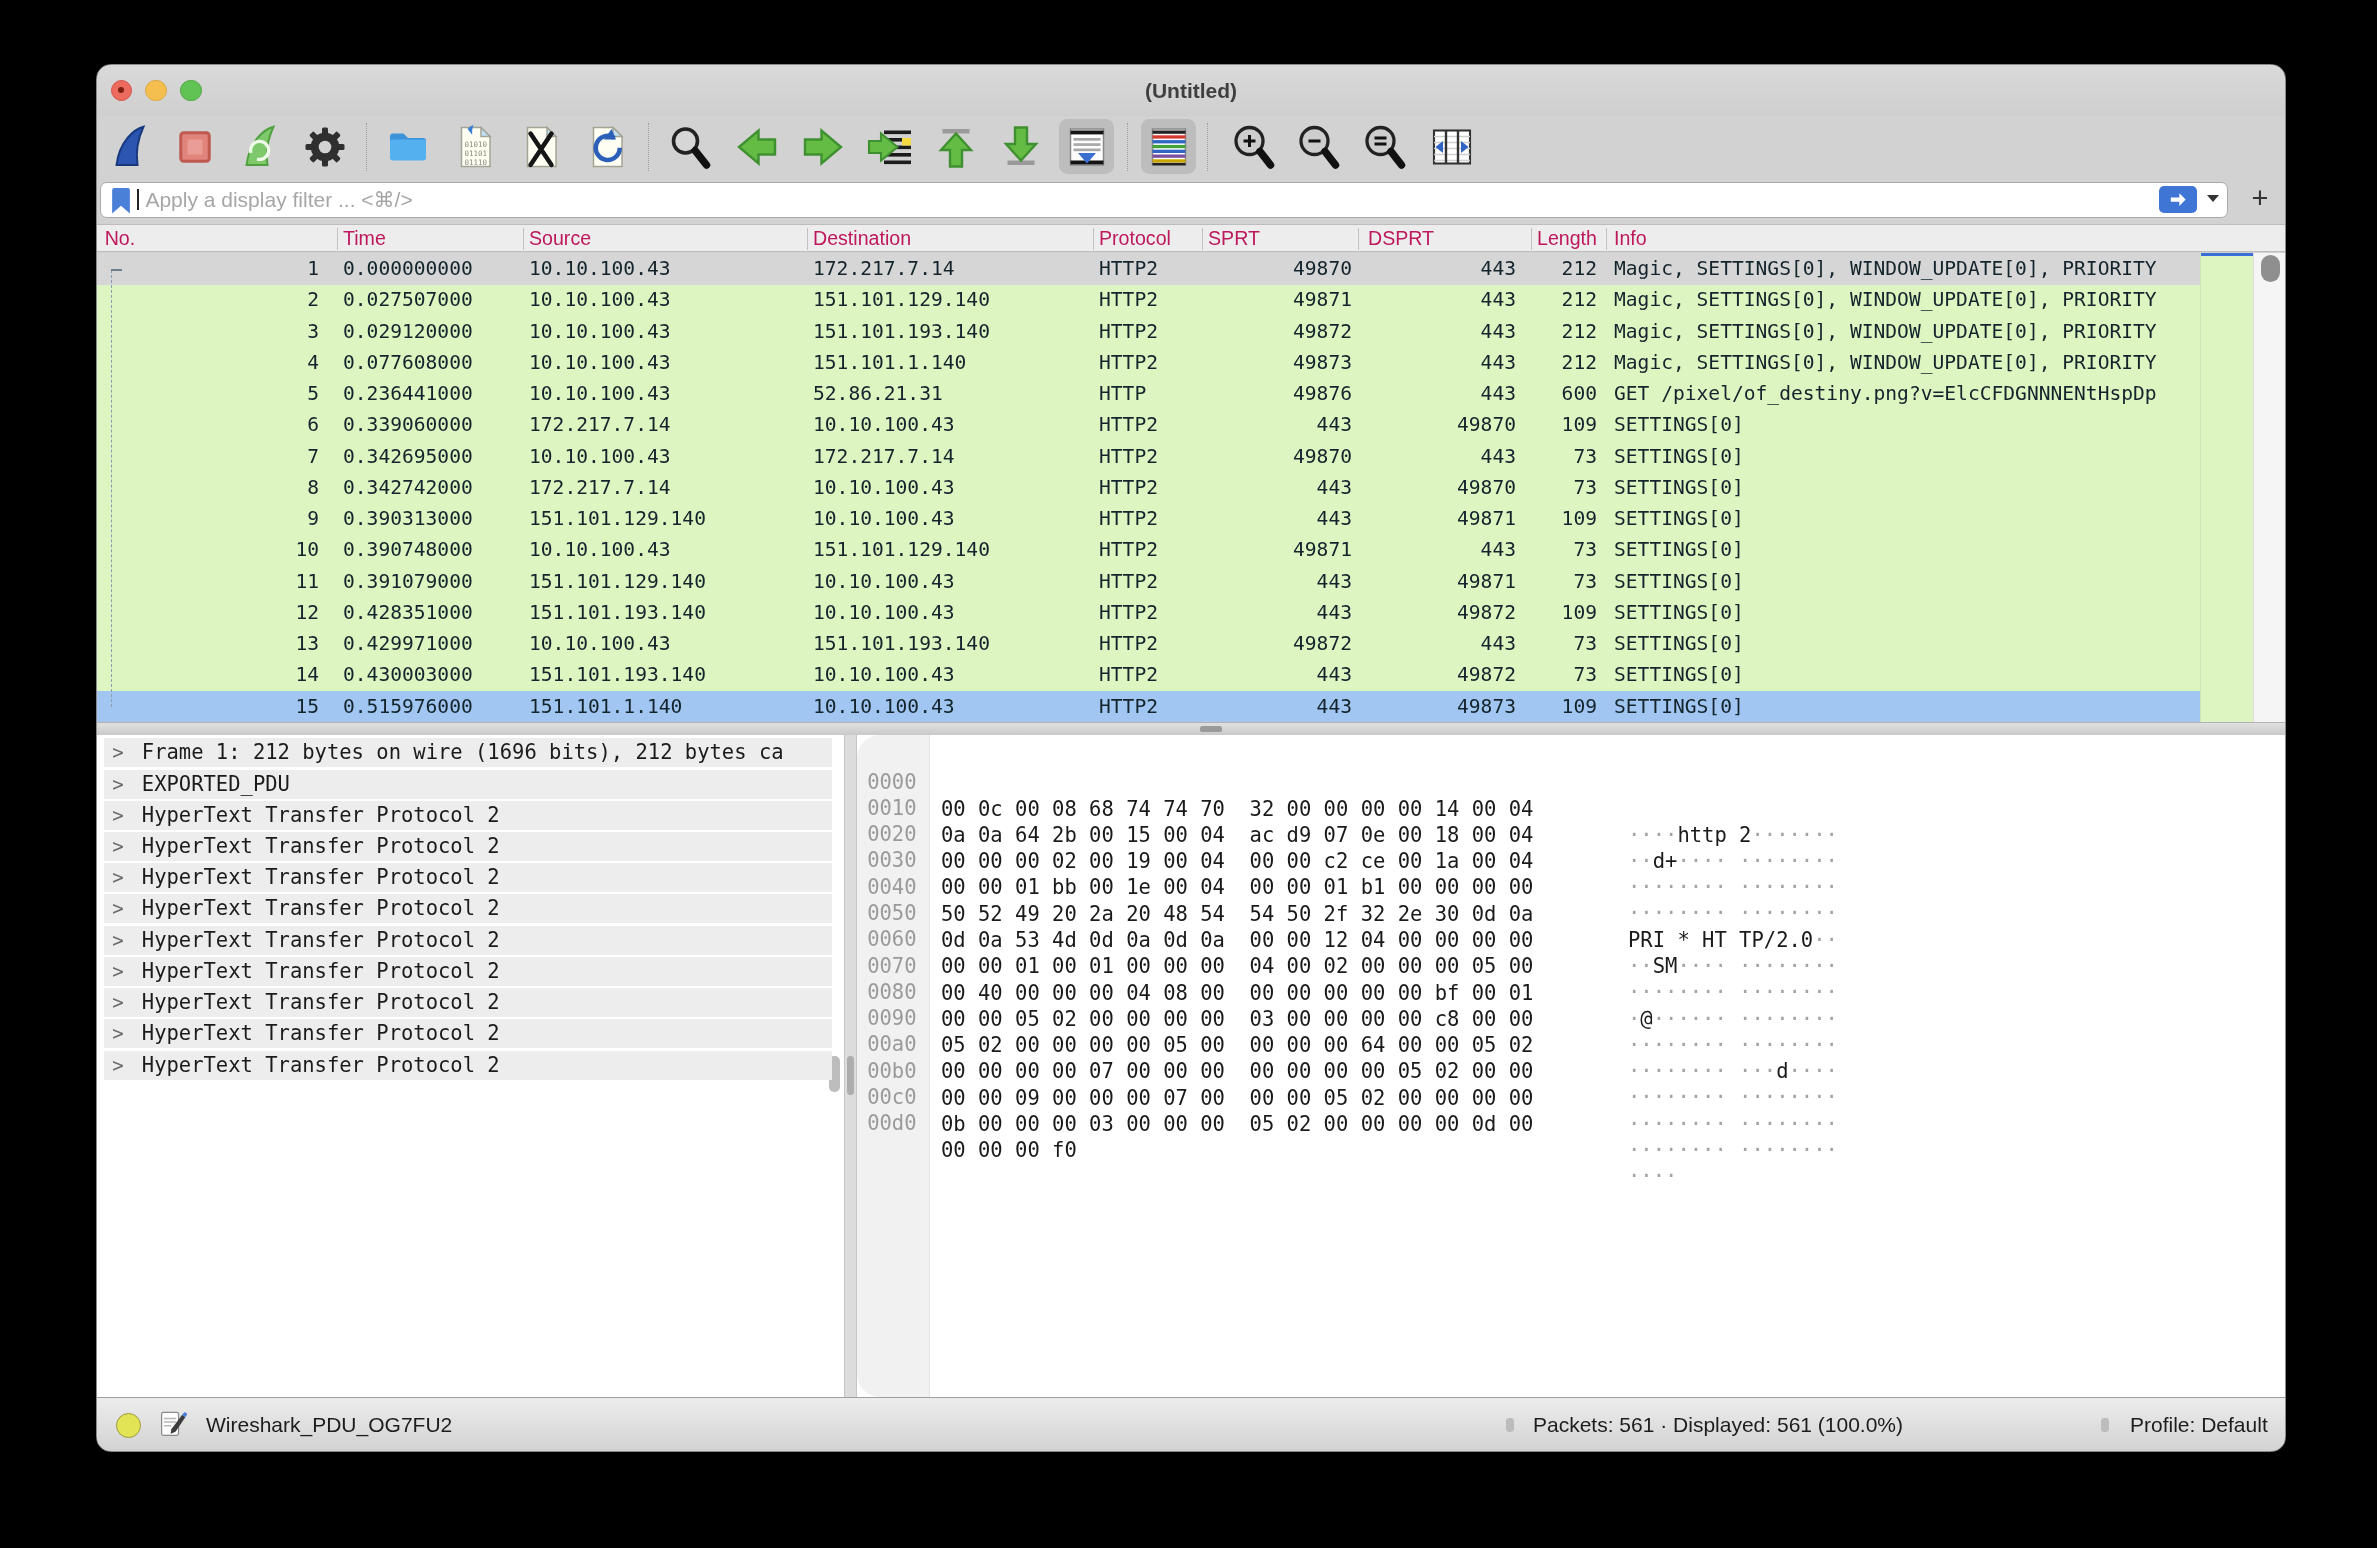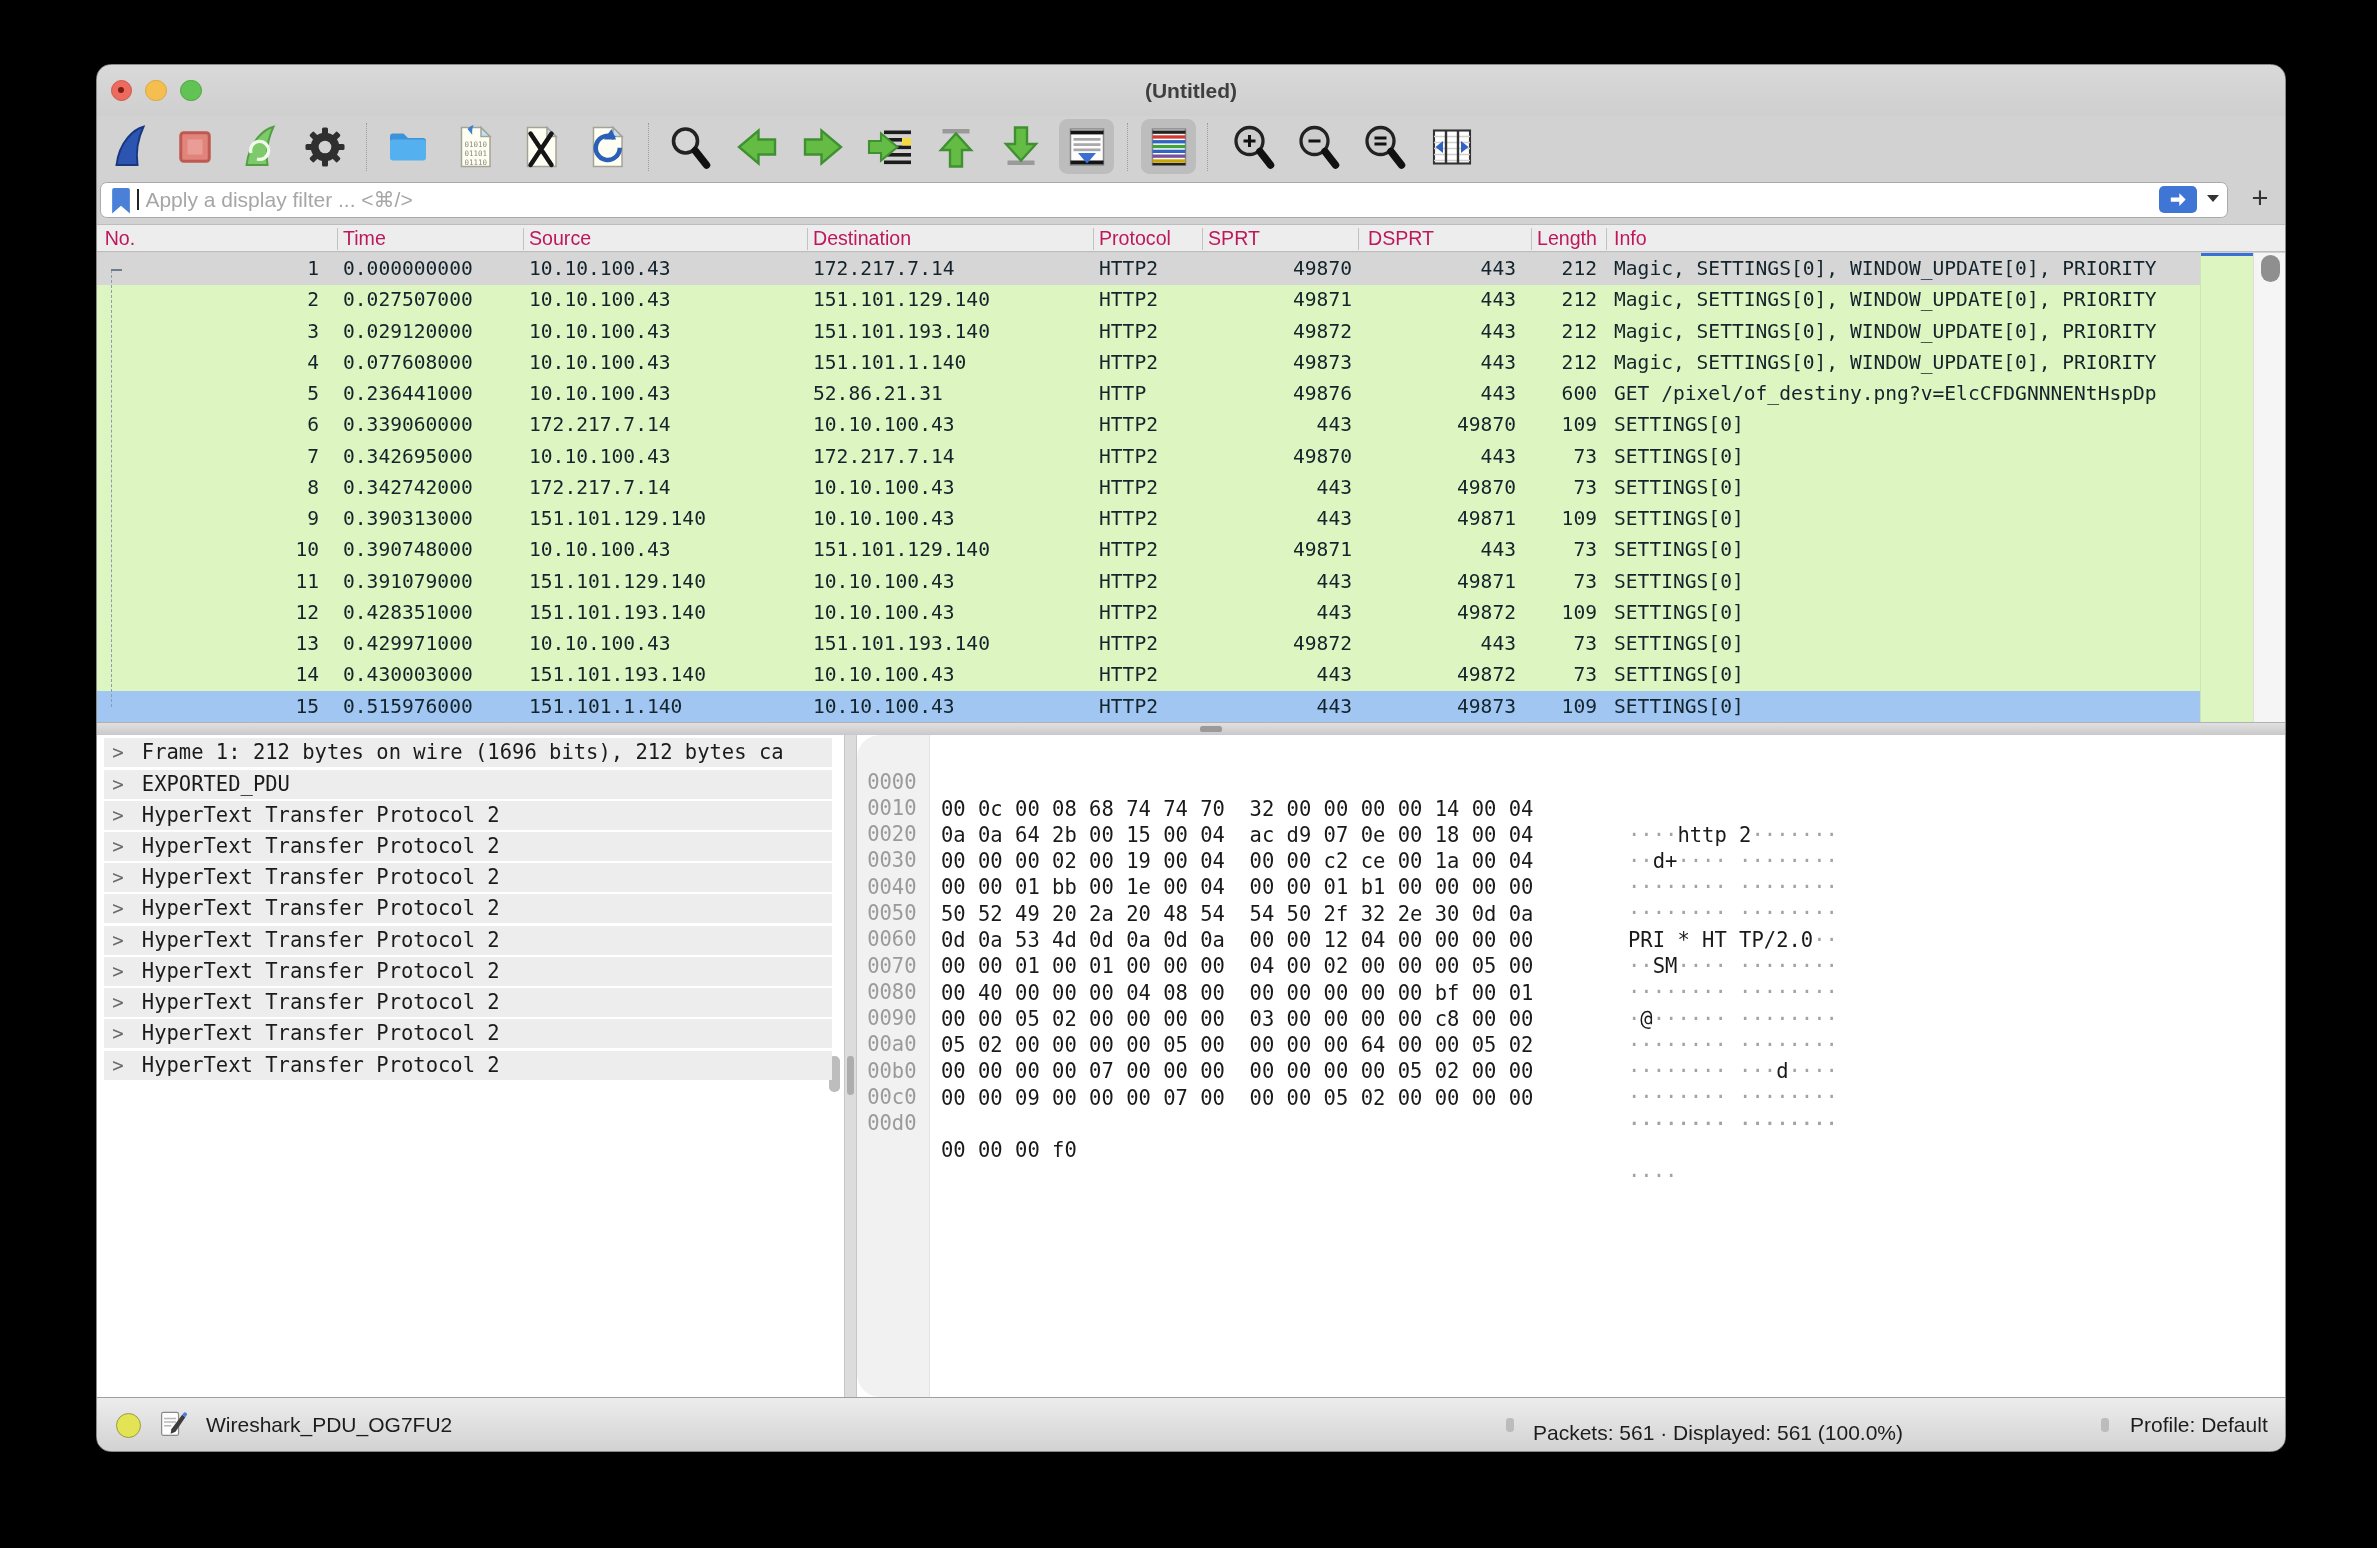--- a/index.html
+++ b/index.html
@@ -106,21 +106,21 @@
 
   
   .statusbar{position:absolute;left:0;top:1332px;width:100%;height:54px;
              background:linear-gradient(#ededed,#d2d2d2);border-top:0.9px solid #9f9f9f;box-sizing:border-box;}
   .expertdot{position:absolute;left:19px;top:14.5px;width:23px;height:23px;border-radius:50%;
              background:var(--status-yellow,#e2e455);border:0.9px solid #9a9a40;}
   .commenticon{position:absolute;left:61px;top:12px;}
   .capname{position:absolute;left:109px;top:0;height:53px;line-height:53px;font-size:21px;color:#1d1d1d;}
   .sgrip{position:absolute;top:19.6px;width:7.7px;height:14.5px;border-radius:3.4px;background:#bcbcbc;}
   .g1{left:1409px}.g2{left:2004px}
-  .packetsum{position:absolute;left:1436px;top:0;height:53px;line-height:53px;font-size:21px;color:#1d1d1d;margin-top:8px;}
+  .packetsum{position:absolute;left:1436px;top:0;height:53px;line-height:53px;font-size:21px;color:#1d1d1d;}
   .profile{position:absolute;left:2033px;top:0;height:36px;line-height:53px;font-size:21px;color:#1d1d1d;}
 </style>
 </head>
 <body>
 
 <div class="page">
 <div class="window">
 
   <div class="titlebar">
     <div class="light red"></div>
@@ -616,20 +616,21 @@
     <span class="hxbytes">00 00 00 00 07 00 00 00  00 00 00 00 05 02 00 00</span>
     <span class="hxascii"><span class="dot">·</span><span class="dot">·</span><span class="dot">·</span><span class="dot">·</span><span class="dot">·</span><span class="dot">·</span><span class="dot">·</span><span class="dot">·</span><span> </span><span class="dot">·</span><span class="dot">·</span><span class="dot">·</span><span class="dot">·</span><span class="dot">·</span><span class="dot">·</span><span class="dot">·</span><span class="dot">·</span></span>
   </div>
           <div class="hxline" style="top: 297px;">
     <span class="hxoff">00b0</span>
     <span class="hxbytes">00 00 09 00 00 00 07 00  00 00 05 02 00 00 00 00</span>
     <span class="hxascii"><span class="dot">·</span><span class="dot">·</span><span class="dot">·</span><span class="dot">·</span><span class="dot">·</span><span class="dot">·</span><span class="dot">·</span><span class="dot">·</span><span> </span><span class="dot">·</span><span class="dot">·</span><span class="dot">·</span><span class="dot">·</span><span class="dot">·</span><span class="dot">·</span><span class="dot">·</span><span class="dot">·</span></span>
   </div>
           <div class="hxline" style="top: 323px;">
     <span class="hxoff">00c0</span>
+    <span class="hxbytes">0b 00 00 00 03 00 00 00  05 02 00 00 00 00 0d 00</span>
     <span class="hxascii"><span class="dot">·</span><span class="dot">·</span><span class="dot">·</span><span class="dot">·</span><span class="dot">·</span><span class="dot">·</span><span class="dot">·</span><span class="dot">·</span><span> </span><span class="dot">·</span><span class="dot">·</span><span class="dot">·</span><span class="dot">·</span><span class="dot">·</span><span class="dot">·</span><span class="dot">·</span><span class="dot">·</span></span>
   </div>
           <div class="hxline" style="top: 349px;">
     <span class="hxoff">00d0</span>
     <span class="hxbytes">00 00 00 f0</span>
     <span class="hxascii"><span class="dot">·</span><span class="dot">·</span><span class="dot">·</span><span class="dot">·</span></span>
   </div>
         </div>
   </div>
 

